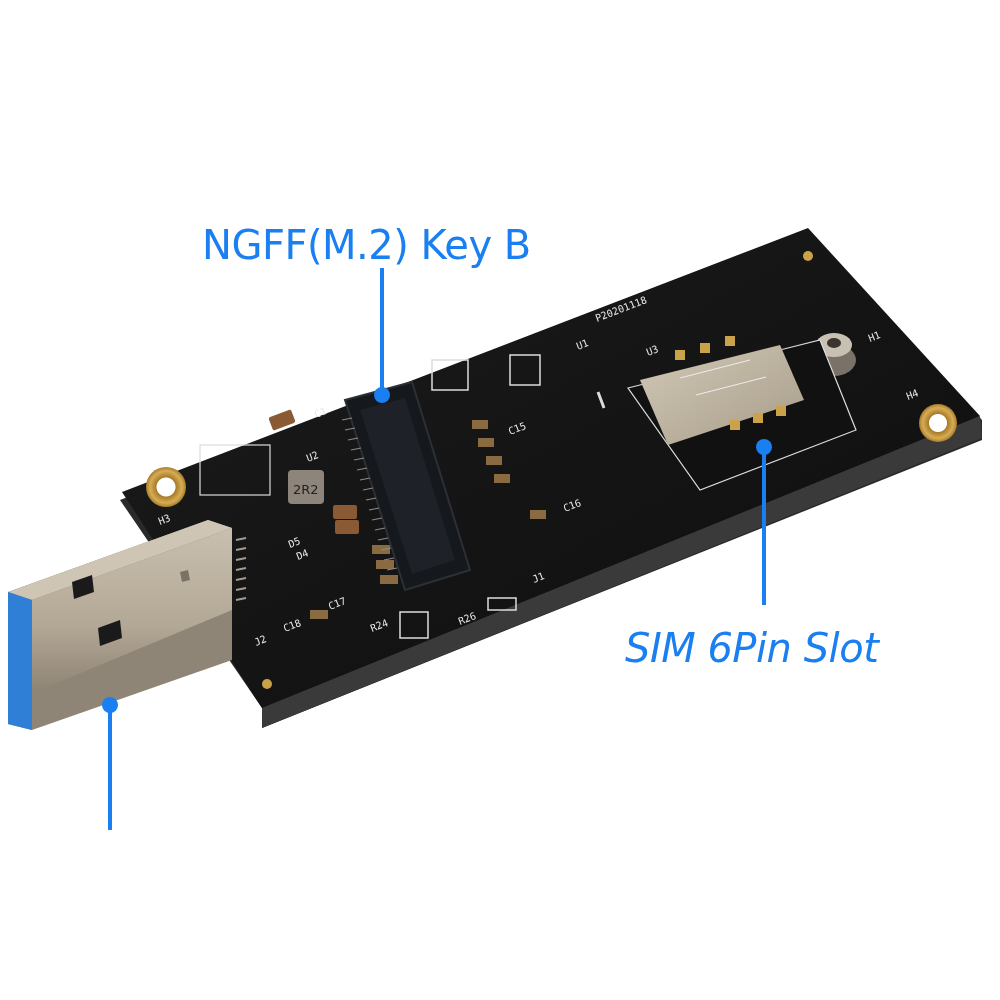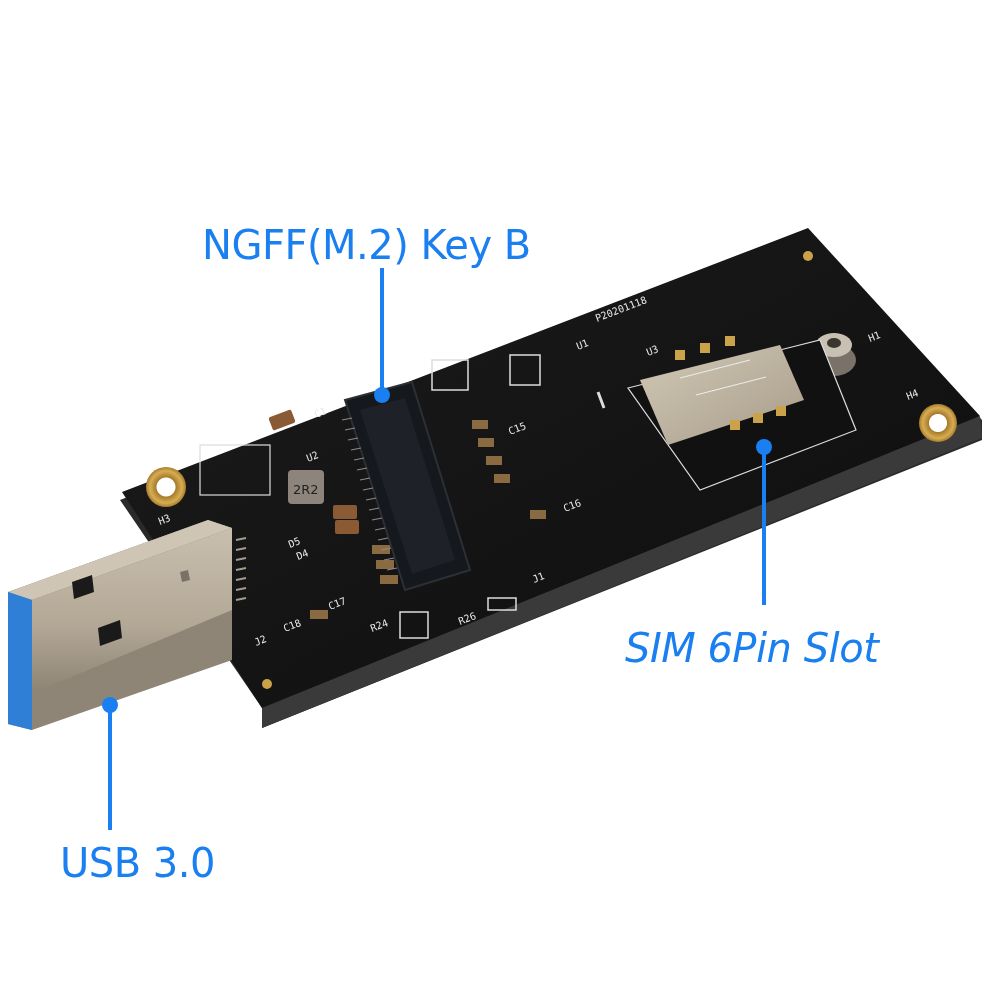--- a/index.html
+++ b/index.html
@@ -160,14 +160,13 @@
       <circle cx="382" cy="395" r="8" fill="#1a7ff0"></circle>
       <line x1="764" y1="447" x2="764" y2="605" stroke="#1a7ff0" stroke-width="4"></line>
       <circle cx="764" cy="447" r="8" fill="#1a7ff0"></circle>
       <line x1="110" y1="705" x2="110" y2="830" stroke="#1a7ff0" stroke-width="4"></line>
       <circle cx="110" cy="705" r="8" fill="#1a7ff0"></circle>
     </g>
   </svg>
 
   <div class="callout" style="left:202px;top:225px;">NGFF(M.2) Key B</div>
   <div class="callout" style="left:625px;top:628px;font-style:italic;">SIM 6Pin Slot</div>
-  <div class="callout" style="left:60px;top:843px;">USB 3.0</div>
 </div>
 
 </body></html>

